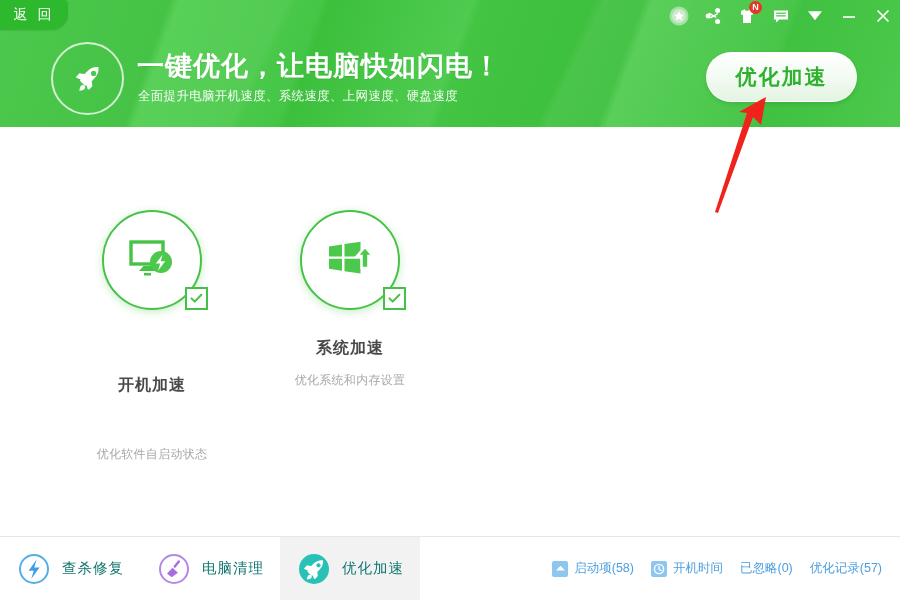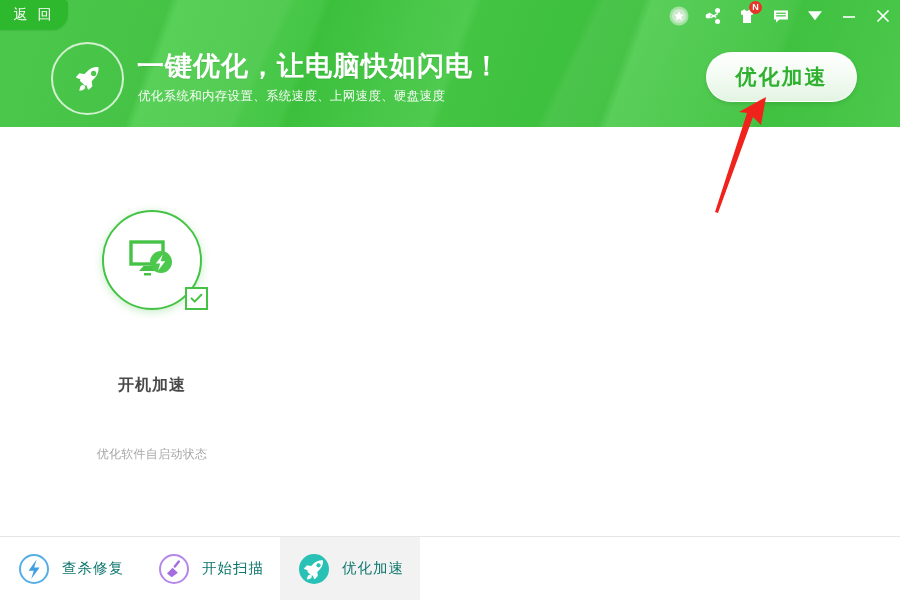--- a/index.html
+++ b/index.html
@@ -274,21 +274,21 @@
       <svg width="40" height="40" viewBox="0 0 40 40">
         <g fill="#ffffff">
           <path d="M30.5 8.2c-3.9-.5-8.3 1.1-11.4 4.2l-2.6 2.6-4.2-.6c-.5-.1-1 .1-1.3.4l-2.6 2.6c-.5.5-.3 1.4.4 1.6l3.6 1.2c-.3.7-.4 1.3-.3 1.8l4.6 4.6c.5.1 1.1 0 1.8-.3l1.2 3.6c.2.7 1.1.9 1.6.4l2.6-2.6c.4-.3.5-.8.4-1.3l-.6-4.2 2.6-2.6c3.1-3.1 4.7-7.5 4.2-11.4z"></path>
           <circle cx="25.6" cy="14.4" r="2.6" fill="#4cc94c"></circle>
           <path d="M13.2 26.6c-1.3 1.3-1.8 5.1-1.8 5.1s3.8-.5 5.1-1.8c.9-.9.9-2.3 0-3.3-.9-.9-2.4-.9-3.3 0z"></path>
         </g>
       </svg>
     </div>
 
     <div class="head-title">一键优化，让电脑快如闪电！</div>
-    <div class="head-sub">优化系统和内存设置、系统速度、上网速度、硬盘速度</div>
+    <div class="head-sub">全面提升电脑开机速度、系统速度、上网速度、硬盘速度</div>
 
     <div class="scan-btn">优化加速</div>
 
     <div class="titlebar">
       <div class="tb-btn">
         <svg width="22" height="22" viewBox="0 0 22 22">
           <circle cx="11" cy="11" r="9.5" fill="rgba(255,255,255,0.45)"></circle>
           <circle cx="11" cy="11" r="7" fill="#cfe9cf"></circle>
           <path d="M11 6.2l1.5 3 3.3.5-2.4 2.3.6 3.3-3-1.6-3 1.6.6-3.3-2.4-2.3 3.3-.5z" fill="#ffffff"></path>
         </svg>
@@ -362,20 +362,42 @@
         <div class="feat-check">
           <svg width="13" height="11" viewBox="0 0 13 11">
             <path d="M1.5 5.4l3.2 3.2L11.4 1.8" stroke="#45c245" stroke-width="2" fill="none" stroke-linecap="round" stroke-linejoin="round"></path>
           </svg>
         </div>
       </div>
       <div class="feat-title">开机加速</div>
       <div class="feat-desc">优化软件自启动状态</div>
     </div>
 
+    <div class="feature">
+      <div class="feat-circle-wrap">
+        <div class="feat-circle">
+          <svg width="54" height="48" viewBox="0 0 54 48">
+            <g fill="#4cc84c">
+              <path d="M6 10.5l13-2v12H6z"></path>
+              <path d="M21.5 8.1l16-2.4v14.8h-16z"></path>
+              <path d="M6 22.8h13v12l-13-2z"></path>
+              <path d="M21.5 22.8h16v14.8l-16-2.4z"></path>
+            </g>
+            <path d="M42 11l8 9h-4.6v12h-6.8V20H34z" fill="#4cc84c" stroke="#ffffff" stroke-width="2.4"></path>
+          </svg>
+        </div>
+        <div class="feat-check">
+          <svg width="13" height="11" viewBox="0 0 13 11">
+            <path d="M1.5 5.4l3.2 3.2L11.4 1.8" stroke="#45c245" stroke-width="2" fill="none" stroke-linecap="round" stroke-linejoin="round"></path>
+          </svg>
+        </div>
+      </div>
+      <div class="feat-title">系统加速</div>
+      <div class="feat-desc">优化系统和内存设置</div>
+    </div>
 
 
 
   </div>
 
   <div class="bottom-divider"></div>
   <div class="bottom-bar">
 
     <div class="nav-tabs">
 
@@ -392,34 +414,64 @@
       <div class="nav-tab">
         <span class="nav-icon">
           <svg width="34" height="34" viewBox="0 0 34 34">
             <circle cx="17" cy="17" r="14" fill="none" stroke="#b487ea" stroke-width="2"></circle>
             <g fill="#a46ee0">
               <rect x="18.6" y="7.5" width="2.4" height="9" rx="1.2" transform="rotate(38 19.8 12)"></rect>
               <path d="M10 21.5l5.5-5.8 5.4 5-6.2 4.6z"></path>
             </g>
           </svg>
         </span>
-        <span class="nav-label">开始扫描</span>
+        <span class="nav-label">电脑清理</span>
       </div>
 
       <div class="nav-tab active">
         <span class="nav-icon">
           <svg width="34" height="34" viewBox="0 0 34 34">
             <circle cx="17" cy="17" r="15" fill="#29c1b5"></circle>
             <g fill="#ffffff">
               <path d="M26 8.2c-3.3-.4-7 .9-9.6 3.5l-2.2 2.2-3.5-.5c-.4-.1-.9.1-1.1.4l-2.2 2.2c-.4.4-.2 1.2.3 1.3l3 1c-.2.6-.3 1.1-.2 1.5l3.9 3.9c.4.1.9 0 1.5-.2l1 3c.2.6.9.7 1.3.3l2.2-2.2c.3-.2.4-.7.4-1.1l-.5-3.5 2.2-2.2C25.1 15.2 26.4 11.5 26 8.2z"></path>
               <circle cx="21.5" cy="13.3" r="2.1" fill="#29c1b5"></circle>
               <path d="M11.4 23.3c-1.1 1.1-1.5 4.3-1.5 4.3s3.2-.4 4.3-1.5c.8-.8.8-2 0-2.8-.8-.8-2-.8-2.8 0z"></path>
             </g>
           </svg>
         </span>
         <span class="nav-label">优化加速</span>
       </div>
 
     </div>
 
+    <div class="quick-links">
+
+      <div class="qlink">
+        <span class="qicon">
+          <svg width="11" height="9" viewBox="0 0 11 9">
+            <path d="M5.5 1.8L10 6.6H1z" fill="#ffffff"></path>
+          </svg>
+        </span>
+        <span>启动项(58)</span>
+      </div>
+
+      <div class="qlink">
+        <span class="qicon">
+          <svg width="12" height="12" viewBox="0 0 12 12">
+            <circle cx="6" cy="6" r="4.6" fill="none" stroke="#ffffff" stroke-width="1.4"></circle>
+            <path d="M6 3.2V6.2l2.2 1.4" stroke="#ffffff" stroke-width="1.3" fill="none" stroke-linecap="round"></path>
+          </svg>
+        </span>
+        <span>开机时间</span>
+      </div>
+
+      <div class="qlink">
+        <span>已忽略(0)</span>
+      </div>
+
+      <div class="qlink">
+        <span>优化记录(57)</span>
+      </div>
+
+    </div>
   </div>
 
 </div>
 
 </body></html>

